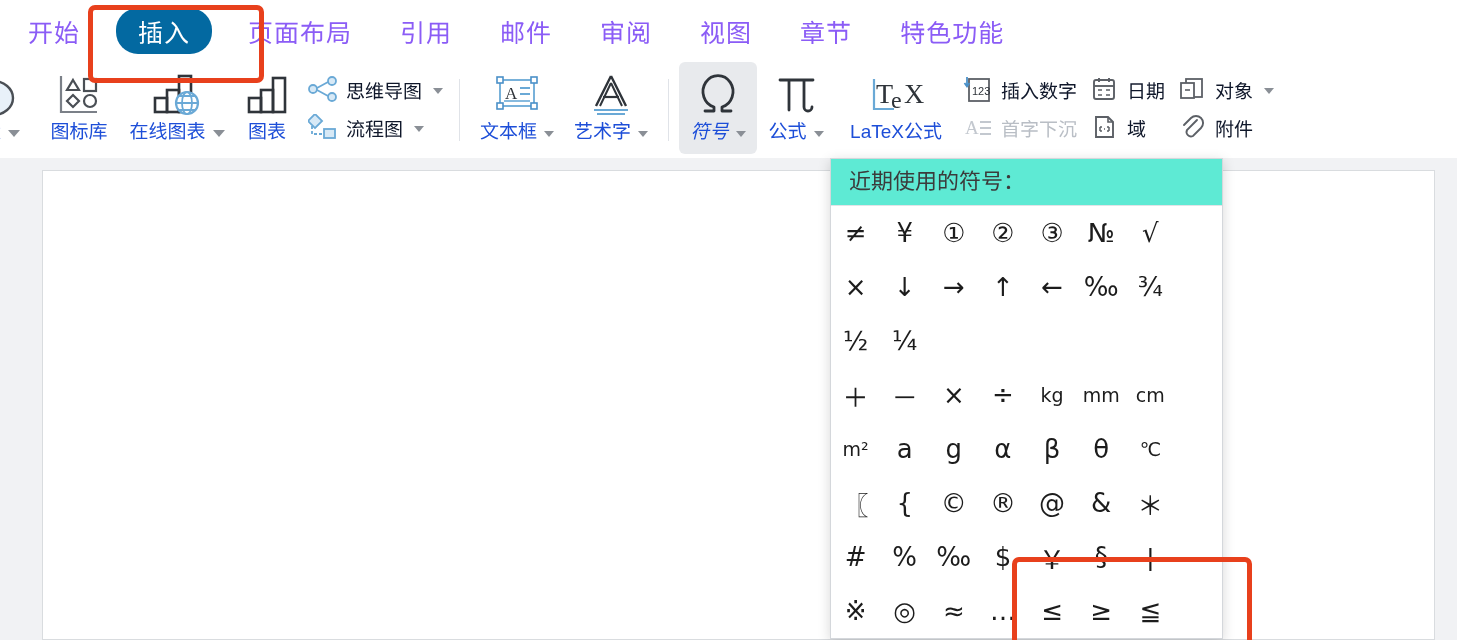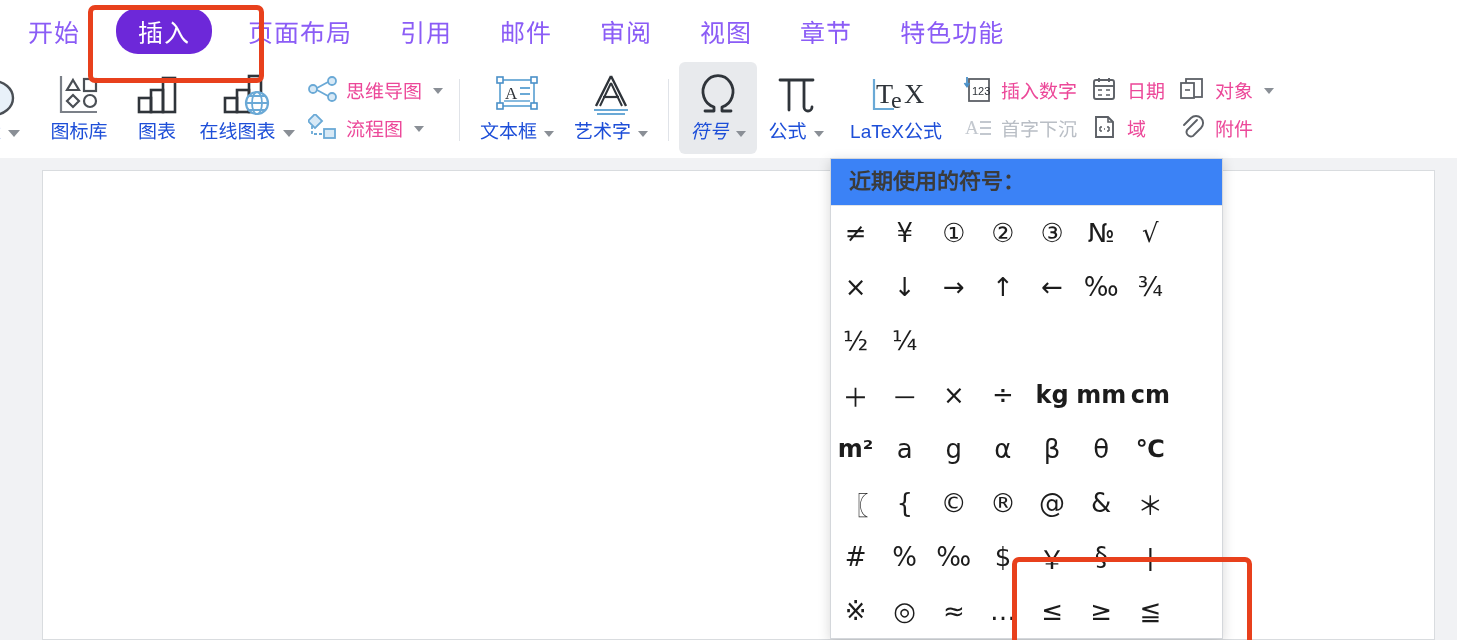--- a/index.html
+++ b/index.html
@@ -16,21 +16,21 @@
     position:absolute;left:0;top:0;width:1457px;height:62px;
     background:#ffffff;
     display:flex;align-items:center;
   }
   .tab{
     font-size:25px;color:#8b5cf6;letter-spacing:1px;
     padding:6px 0;margin:0 24px;white-space:nowrap;cursor:default;
   }
   .tab:first-child{margin-left:28px;}
   .tab.active{
-    background:#6d28d9;color:#ffffff;
+    background:#0369a1;color:#ffffff;
     border-radius:22px;padding:5px 22px;margin:0 12px;
   }
 
   
   .ribbon{
     position:absolute;left:0;top:62px;width:1457px;height:96px;
     background:#ffffff;
     border-bottom:1px solid #e3e6ea;
     display:flex;align-items:flex-start;
   }
@@ -57,21 +57,21 @@
     border-top:7px solid #8a8f96;margin-left:3px;position:relative;top:2px;
   }
   .caret.sm{border-left-width:5px;border-right-width:5px;border-top-width:6px;}
 
   
   .rstack{
     height:92px;display:flex;flex-direction:column;justify-content:center;gap:10px;
     padding:0 6px;
   }
   .rrow{
-    display:flex;align-items:center;gap:8px;font-size:19px;color:#ec4899;white-space:nowrap;
+    display:flex;align-items:center;gap:8px;font-size:19px;color:#0f172a;white-space:nowrap;
     cursor:default;
   }
   .rrow.dim{color:#b9bec5;}
   .rrow .ic{width:30px;height:28px;display:flex;align-items:center;justify-content:center;}
 
   
   .docarea{
     position:absolute;left:0;top:158px;width:1457px;height:482px;
     background:#f1f2f4;
   }
@@ -84,35 +84,34 @@
   .panel{
     position:absolute;left:830px;top:158px;width:393px;
     background:#ffffff;
     border:1px solid #d4d7db;
     box-shadow:0 3px 12px rgba(0,0,0,.16);
     box-sizing:border-box;
     z-index:20;
   }
   .sect-head{
     height:46px;line-height:46px;
-    background:#3b82f6;
+    background:#5eead4;
     border-bottom:1px solid #e2e4e7;
     font-size:22px;color:#3b3b3b;padding-left:18px;
     white-space:nowrap;
-    font-weight:bold;
   }
   .symgrid{display:flex;flex-wrap:wrap;}
   .symcell{
     width:49.125px;height:54px;
     display:flex;align-items:center;justify-content:center;
     font-size:26px;color:#1c1c1c;
     font-family:"DejaVu Sans","Liberation Sans",sans-serif;
     cursor:default;box-sizing:border-box;
   }
-  .symcell.tall{font-size:24px;font-weight:bold;}
+  .symcell.tall{font-size:19px;}
 
   
   .redbox{
     position:absolute;border:5px solid #e8401c;border-radius:7px;
     box-sizing:border-box;pointer-events:none;z-index:40;
   }
   #redbox-tab{left:88px;top:5px;width:176px;height:78px;}
   #redbox-checkbox{left:1012px;top:557px;width:240px;height:90px;}
 
   svg{display:block;}
@@ -153,46 +152,46 @@
         <path d="M8 6 L8 42 L44 42" fill="none" stroke="#7b8088" stroke-width="2.2"></path>
         <path d="M20 10 L26 20 L14 20 Z" fill="none" stroke="#4a4f55" stroke-width="2.2"></path>
         <rect x="31" y="9" width="12" height="12" fill="none" stroke="#4a4f55" stroke-width="2.2"></rect>
         <path d="M20 25 L26 31 L20 37 L14 31 Z" fill="none" stroke="#4a4f55" stroke-width="2.2"></path>
         <circle cx="37" cy="31" r="6" fill="none" stroke="#4a4f55" stroke-width="2.2"></circle>
       </svg>
     </div>
     <div class="rlabel">图标库</div>
   </div>
 
-  <div class="ritem" style="min-width:70px;">
-    <div class="glyph">
-      <svg width="52" height="50" viewBox="0 0 52 50">
-        <rect x="8" y="28" width="12" height="14" fill="none" stroke="#2f343a" stroke-width="2.6"></rect>
-        <rect x="20" y="20" width="12" height="22" fill="none" stroke="#2f343a" stroke-width="2.6"></rect>
-        <rect x="32" y="8" width="12" height="34" fill="none" stroke="#2f343a" stroke-width="2.6"></rect>
-      </svg>
-    </div>
-    <div class="rlabel">图表</div>
-  </div>
-
   <div class="ritem" style="min-width:110px;">
     <div class="glyph">
       <svg width="56" height="50" viewBox="0 0 56 50">
         <rect x="6" y="28" width="12" height="14" fill="none" stroke="#2f343a" stroke-width="2.6"></rect>
         <rect x="18" y="20" width="12" height="22" fill="none" stroke="#2f343a" stroke-width="2.6"></rect>
         <rect x="30" y="6" width="12" height="36" fill="none" stroke="#2f343a" stroke-width="2.6"></rect>
         <circle cx="38" cy="33" r="11" fill="#ffffff" stroke="#6aa9d6" stroke-width="2.2"></circle>
         <ellipse cx="38" cy="33" rx="5" ry="11" fill="none" stroke="#6aa9d6" stroke-width="1.8"></ellipse>
         <path d="M27 33 H49 M29 26 H47 M29 40 H47" stroke="#6aa9d6" stroke-width="1.8" fill="none"></path>
       </svg>
     </div>
     <div class="rlabel">
       <span>在线图表</span>
       <span class="caret"></span>
     </div>
+  </div>
+
+  <div class="ritem" style="min-width:70px;">
+    <div class="glyph">
+      <svg width="52" height="50" viewBox="0 0 52 50">
+        <rect x="8" y="28" width="12" height="14" fill="none" stroke="#2f343a" stroke-width="2.6"></rect>
+        <rect x="20" y="20" width="12" height="22" fill="none" stroke="#2f343a" stroke-width="2.6"></rect>
+        <rect x="32" y="8" width="12" height="34" fill="none" stroke="#2f343a" stroke-width="2.6"></rect>
+      </svg>
+    </div>
+    <div class="rlabel">图表</div>
   </div>
 
 
   <div class="rstack">
     <div class="rrow">
       <span class="ic">
         <svg width="30" height="26" viewBox="0 0 30 26">
           <circle cx="5" cy="13" r="4" fill="#d7e9f6" stroke="#6aa9d6" stroke-width="1.8"></circle>
           <circle cx="24" cy="5" r="4" fill="#d7e9f6" stroke="#6aa9d6" stroke-width="1.8"></circle>
           <circle cx="24" cy="21" r="4" fill="#d7e9f6" stroke="#6aa9d6" stroke-width="1.8"></circle>

